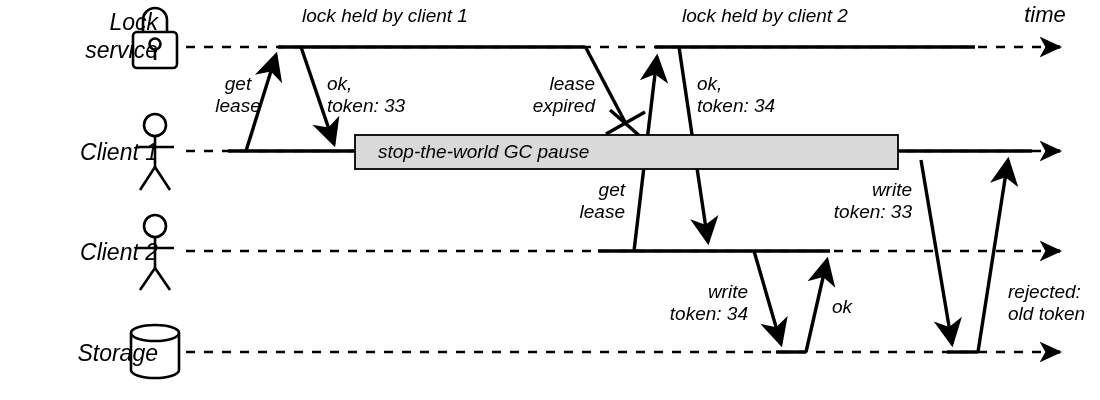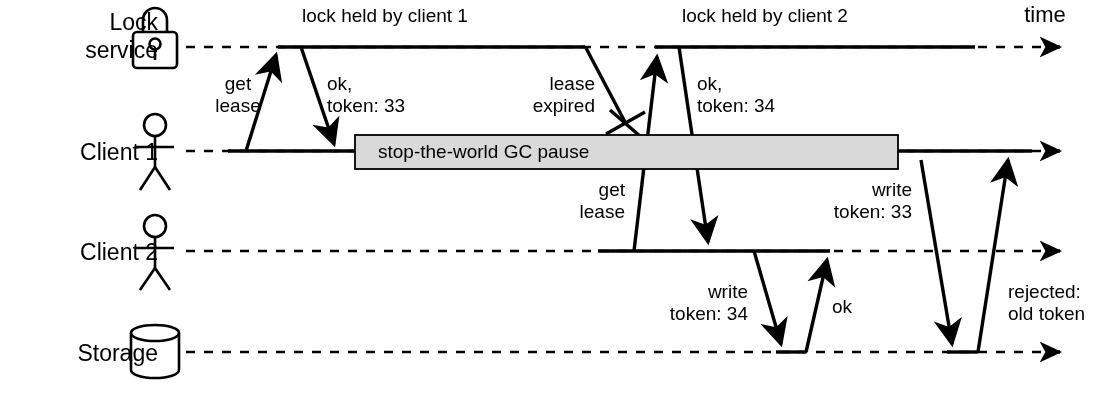--- a/index.html
+++ b/index.html
@@ -7,20 +7,21 @@
     padding: 0;
     background: #ffffff;
   }
   #diagram-root {
     position: relative;
     width: 1100px;
     height: 400px;
     background: #ffffff;
     font-family: "Liberation Sans", sans-serif;
     overflow: hidden;
+    font-style: italic;
   }
   svg#diagram-svg {
     position: absolute;
     left: 0;
     top: 0;
     width: 1100px;
     height: 400px;
   }
   text {
     font-family: "Liberation Sans", sans-serif;

